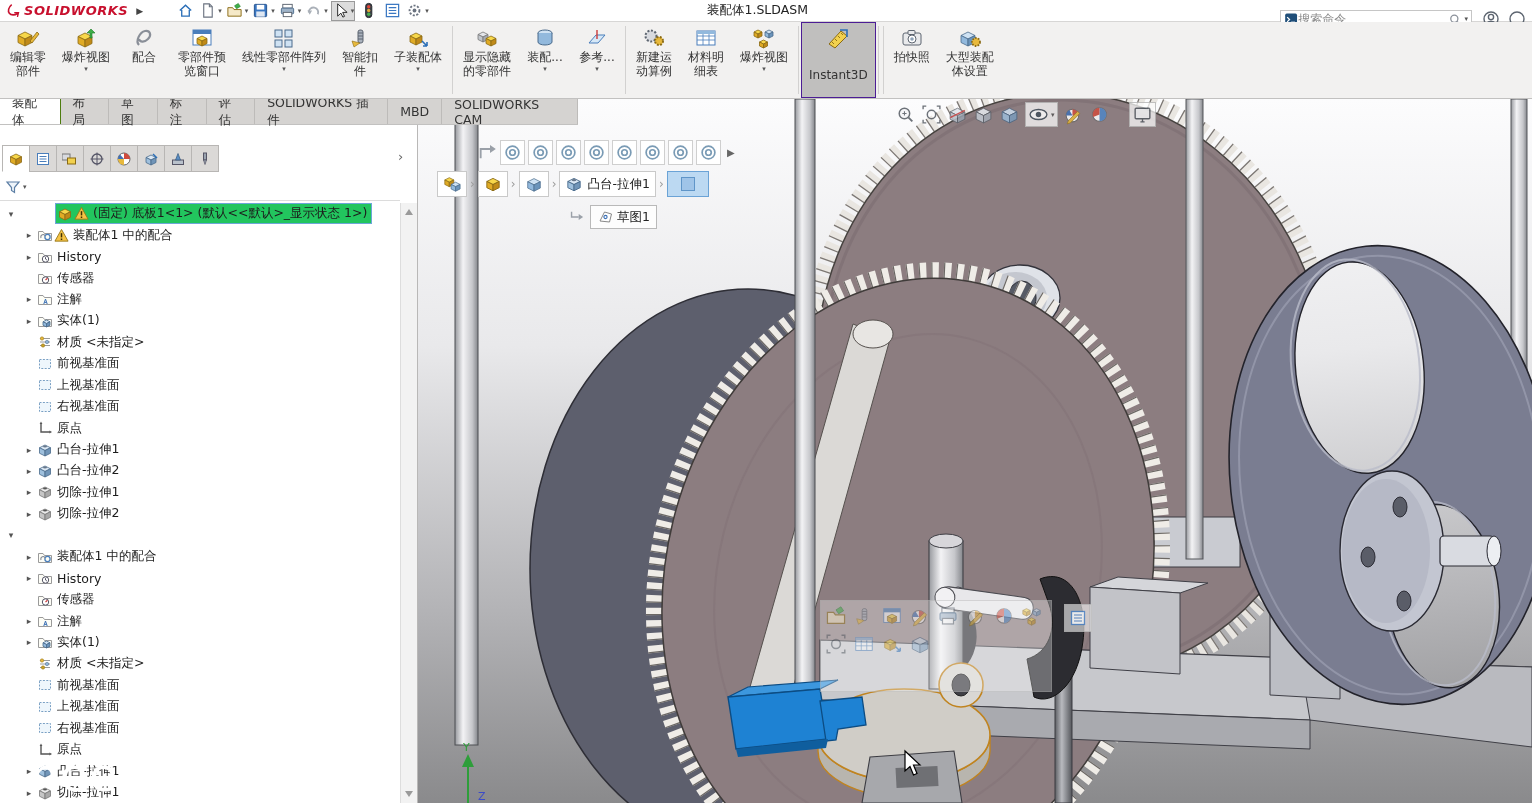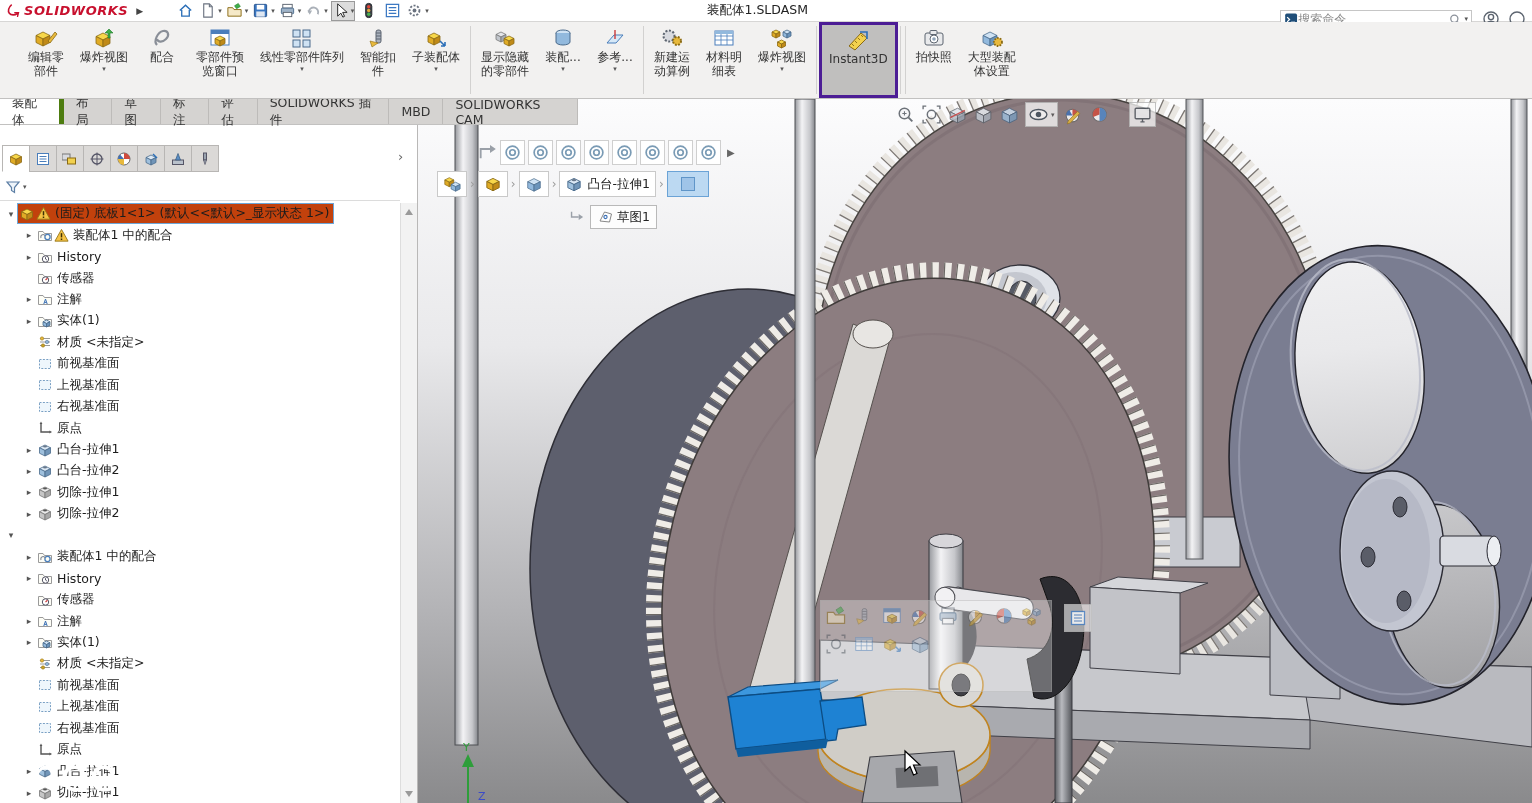--- a/index.html
+++ b/index.html
@@ -19,54 +19,54 @@
   .dd { font-size:7px; color:#555; margin-left:2px; }
   #doc-title { position:absolute; left:0; right:17px; text-align:center; font-size:12.5px; color:#222; pointer-events:none; }
   #search-wrap { position:absolute; right:6px; top:1px; display:flex; align-items:center; height:36px; }
   #search-box { display:flex; align-items:center; width:192px; height:19px; border:1px solid #c6c6c6; background:#fff; padding:0 3px; }
   #search-input { border:none; outline:none; flex:1; font-size:12px; color:#333; font-family:inherit; background:transparent; }
   #search-input::placeholder { color:#8a8a8a; }
   .sic { width:15px; height:15px; display:inline-block; }
 
   
   #ribbon { position:absolute; left:0; top:22px; width:1532px; height:77px; background:#f2f1f0;
-    border-bottom:1px solid #c2c1c0; display:flex; align-items:stretch; z-index:6; padding-left:20px; }
+    border-bottom:1px solid #c2c1c0; display:flex; align-items:stretch; z-index:6; padding-left:2px; }
   .rgroup { display:flex; align-items:stretch; }
   .rsep { width:1px; background:#d2d1d0; margin:4px 2px; }
   .rbtn { display:flex; flex-direction:column; align-items:center; justify-content:flex-start;
     padding:4px 7px 1px; border:1px solid transparent; min-width:52px; }
   .rbtn .ric { width:24px; height:22px; margin-bottom:1px; }
   .rbtn .rlbl { text-align:center; font-size:12px; line-height:14px; color:#333; white-space:nowrap; }
   .rbtn .rdd { font-size:7px; color:#555; height:8px; line-height:8px; margin-top:1px; }
-  .rbtn.active { background:#c0bfbe; border:3px solid #4c1d95; }
+  .rbtn.active { background:#c0bfbe; border:1px solid #4c1d95;gap:18px; }
 
   
   #tabrow { position:absolute; left:0; top:99px; width:578px; height:26px; background:#d5d3d1;
     display:flex; align-items:stretch; z-index:5; border-bottom:1px solid #c2c1c0; }
   .ctab { display:flex; align-items:center; padding:0 12px; font-size:12.5px; color:#333;
     border-right:1px solid #bdbbb9; background:#d5d3d1; }
-  .ctab.active { background:#fff; border-right:5px solid #4d7c0f; }
+  .ctab.active { background:#fff; border-right:1px solid #4d7c0f; }
 
   
   #left-panel { position:absolute; left:0; top:125px; width:418px; height:678px; background:#fff; z-index:4;
     border-right:1px solid #b9b8b7; }
   #panel-tabs { position:absolute; left:2px; top:20px; display:flex; height:27px; }
   .ptab { width:28px; height:27px; display:flex; align-items:center; justify-content:center;
     background:#dbd9d7; border:1px solid #b8b6b4; margin-right:-1px; }
   .ptab.active { background:#fff; border-bottom-color:#fff; }
   .ptab .ic { width:16px; height:16px; }
   #panel-collapse { position:absolute; left:398px; top:24px; color:#666; font-size:13px; }
   #filter-row { position:absolute; left:0; top:49px; width:400px; height:27px; background:#fff;
     border-bottom:1px solid #dcdcdc; display:flex; align-items:center; padding-left:5px; }
   #filter-row .ic { width:16px; height:16px; }
   #tree { position:absolute; left:0; top:78px; width:400px; bottom:0; overflow:hidden; }
   .trow { height:21.45px; display:flex; align-items:center; font-size:12.5px; white-space:nowrap; }
   .tcaret { width:14px; text-align:center; font-size:9px; color:#555; flex:0 0 14px; }
   .rowbox { display:flex; align-items:center; padding:1px 4px 1px 1px; }
-  .rowbox.sel { background:#c2410c; outline:1px solid #6da6d8; }
+  .rowbox.sel { background:#22c55e; outline:1px solid #6da6d8;margin-left:38px; }
   .ticon { width:16px; height:16px; flex:0 0 16px; }
   .twarn { width:15px; height:15px; flex:0 0 15px; margin-left:1px; }
   .tlabel { margin-left:4px; color:#1c1c1c; }
   #tree-scroll { position:absolute; right:0; top:78px; width:17px; bottom:0; background:#f2f2f2; border-left:1px solid #ddd; }
   .scr-arrow { position:absolute; left:4px; width:0; height:0; border-left:4.5px solid transparent; border-right:4.5px solid transparent; }
   .scr-up { top:6px; border-bottom:6px solid #9a9a9a; }
   .scr-dn { bottom:6px; border-top:6px solid #9a9a9a; }
 
   
   #viewport { position:absolute; left:418px; top:99px; width:1114px; height:704px; z-index:1; }

